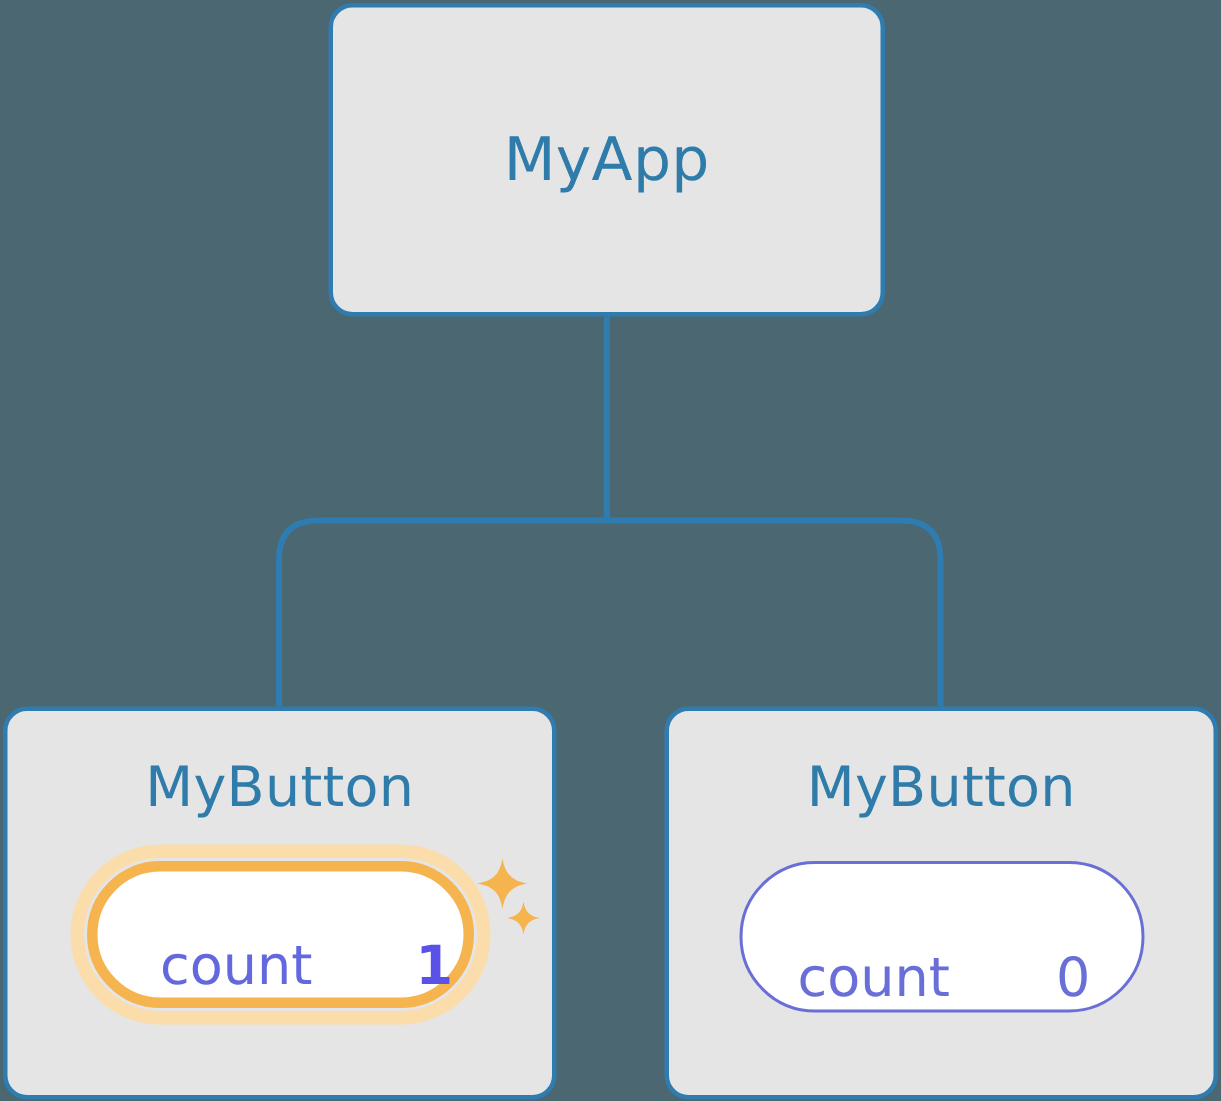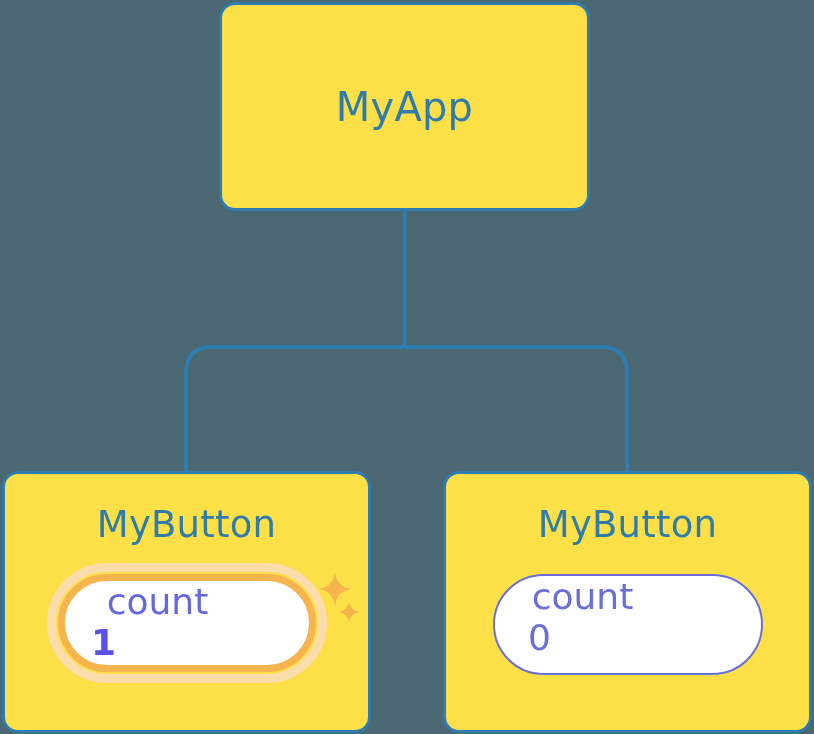--- a/index.html
+++ b/index.html
@@ -28,21 +28,21 @@
     left: 0;
     top: 0;
     width: 814px;
     height: 734px;
     pointer-events: none;
   }
 
   
   .node {
     position: absolute;
-    background: #fde047;
+    background: #e5e5e5;
     border: 3px solid #2e7cb0;
     border-radius: 16px;
     box-sizing: border-box;
     display: flex;
     flex-direction: column;
     align-items: center;
   }
 
   .node-root {
     left: 219px;
@@ -75,25 +75,24 @@
   .pill-wrap {
     position: relative;
     margin-top: 31px;
     display: flex;
     align-items: center;
   }
 
   .pill {
     position: relative;
     display: flex;
-    align-items: flex-start;
+    align-items: flex-end;
     background: #ffffff;
     box-sizing: border-box;
     z-index: 2;
-    flex-direction: column;
   }
 
   
   .pill-plain {
     width: 270px;
     height: 101px;
     border: 2px solid #6a6fd8;
     border-radius: 52px;
   }
   .pill-plain .pill-divider {

